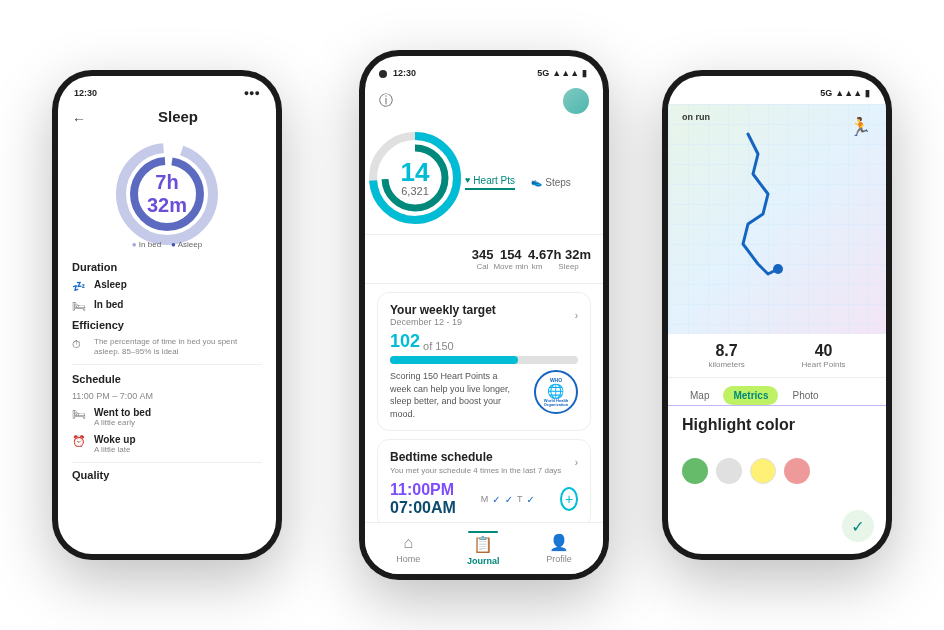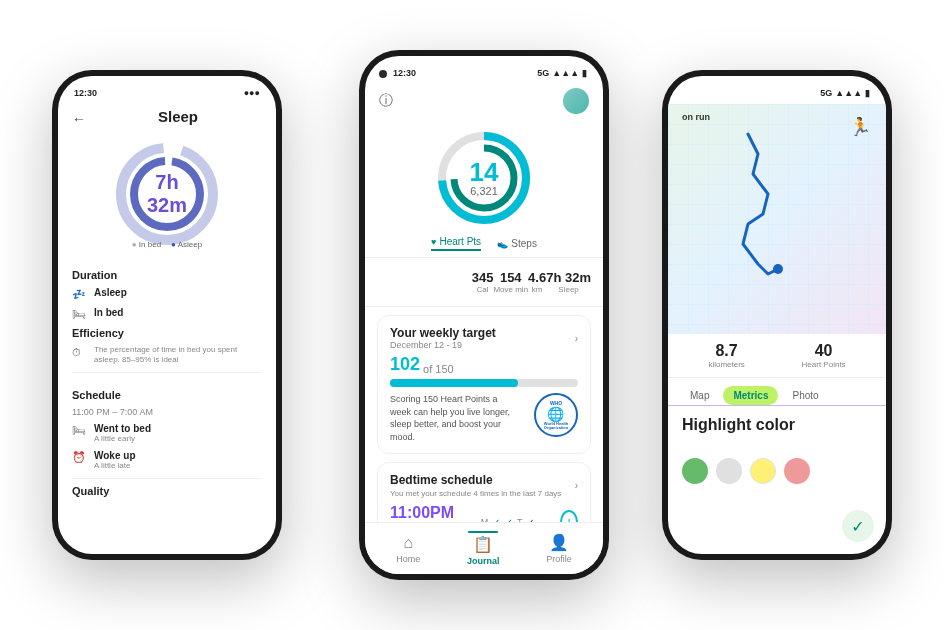--- a/index.html
+++ b/index.html
@@ -116,21 +116,21 @@
       align-items: center;
       padding: 8px 0 4px;
       position: relative;
     }
 
     .sleep-time-display {
       text-align: center;
     }
 
     .sleep-section {
-      margin-top: 16px;
+      margin-top: 8px;
     }
 
     .section-title {
       font-size: 11px;
       font-weight: 700;
       color: #222;
       margin-bottom: 6px;
     }
 
     .sleep-row {
@@ -160,21 +160,21 @@
     }
 
     .divider-line {
       height: 1px;
       background: #eee;
       margin: 6px 0;
     }
 
     .center-ring-area {
       display: flex;
-      flex-direction: column;
+      flex-direction: row;
       align-items: center;
       padding: 10px 0 6px;
     }
 
     .ring-wrapper {
       position: relative;
       width: 100px;
       height: 100px;
     }
 

